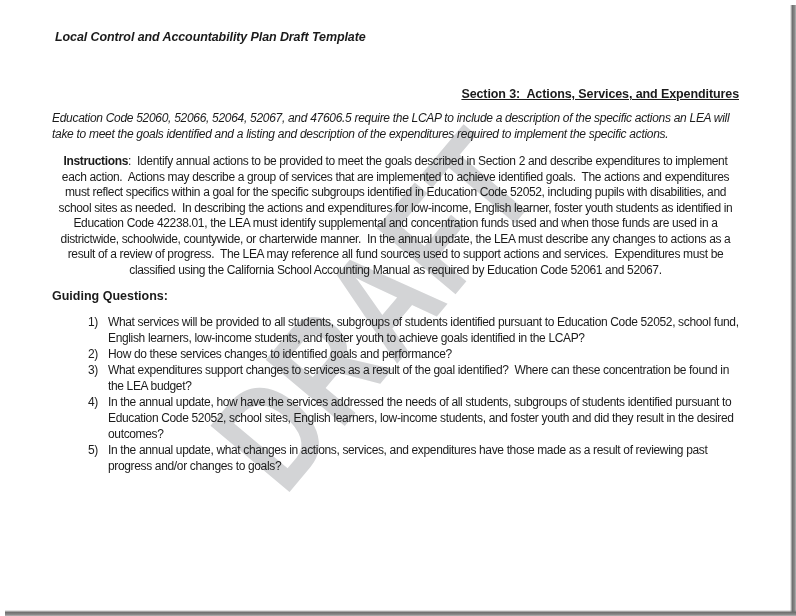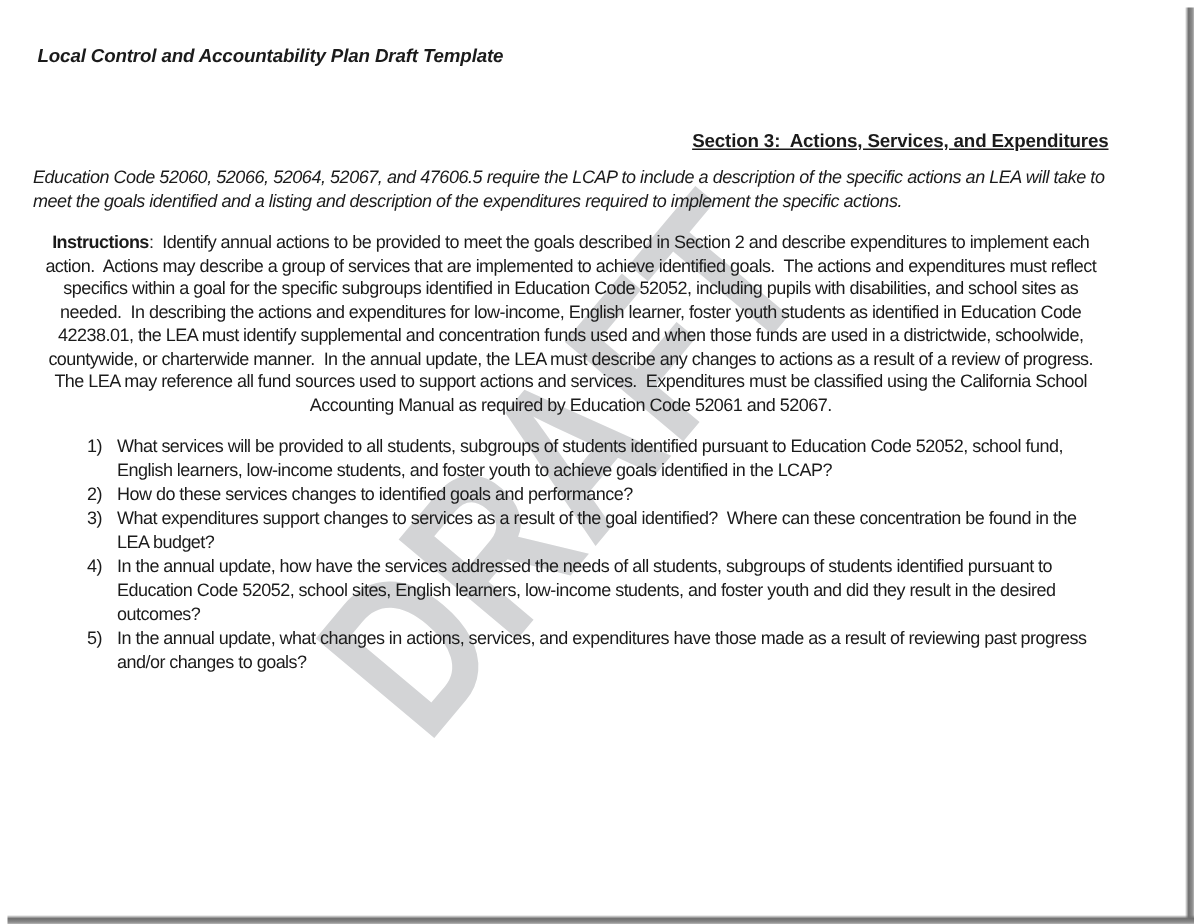--- a/index.html
+++ b/index.html
@@ -7,21 +7,21 @@
     position:relative;
     width:796px;height:616px;
     background:#ffffff;
     overflow:hidden;
     font-family:"Liberation Sans", sans-serif;
     color:#1b1b1b;
   }
   .content{
     position:relative;
     z-index:2;
-    padding:30px 57px 0 22px;
+    padding:30px 57px 0 52px;
   }
   .doc-title{
     font-size:12.5px;
     font-weight:bold;
     font-style:italic;
     line-height:15px;
     margin:0 0 42px 3px;
     letter-spacing:-0.1px;
     white-space:pre-wrap;
   }
@@ -112,20 +112,21 @@
   <div class="content">
 
     <p class="doc-title">Local Control and Accountability Plan Draft Template</p>
 
     <p class="section-heading">Section 3:  Actions, Services, and Expenditures</p>
 
     <p class="intro">Education Code 52060, 52066, 52064, 52067, and 47606.5 require the LCAP to include a description of the specific actions an LEA will take to meet the goals identified and a listing and description of the expenditures required to implement the specific actions.</p>
 
     <p class="instructions"><span class="label">Instructions</span><span>:  Identify annual actions to be provided to meet the goals described in Section 2 and describe expenditures to implement each action.  Actions may describe a group of services that are implemented to achieve identified goals.  The actions and expenditures must reflect specifics within a goal for the specific subgroups identified in Education Code 52052, including pupils with disabilities, and school sites as needed.  In describing the actions and expenditures for low-income, English learner, foster youth students as identified in Education Code 42238.01, the LEA must identify supplemental and concentration funds used and when those funds are used in a districtwide, schoolwide, countywide, or charterwide manner.  In the annual update, the LEA must describe any changes to actions as a result of a review of progress.  The LEA may reference all fund sources used to support actions and services.  Expenditures must be classified using the California School Accounting Manual as required by Education Code 52061 and 52067.</span></p>
 
+    <p class="guiding-heading">Guiding Questions:</p>
 
     <ol class="q-list">
       <li class="q-item">
         <span class="q-num">1)</span>
         <span class="q-text">What services will be provided to all students, subgroups of students identified pursuant to Education Code 52052, school fund, English learners, low-income students, and foster youth to achieve goals identified in the LCAP?</span>
       </li>
       <li class="q-item">
         <span class="q-num">2)</span>
         <span class="q-text">How do these services changes to identified goals and performance?</span>
       </li>

